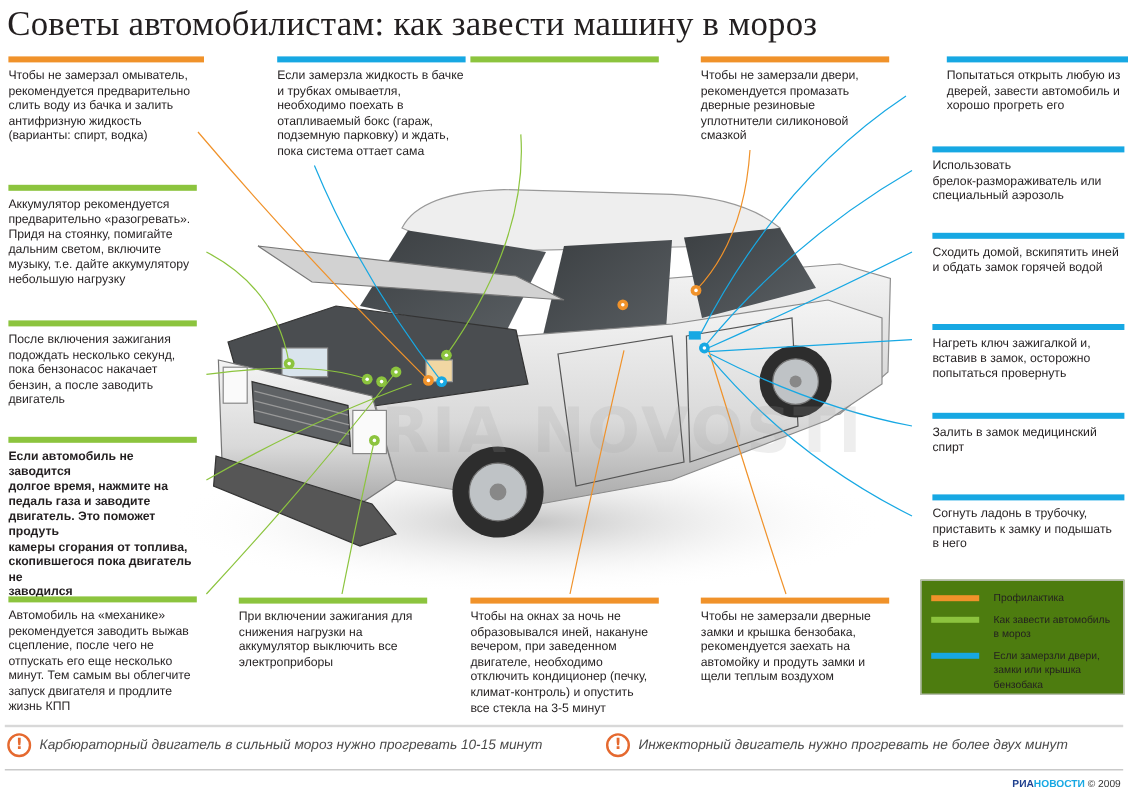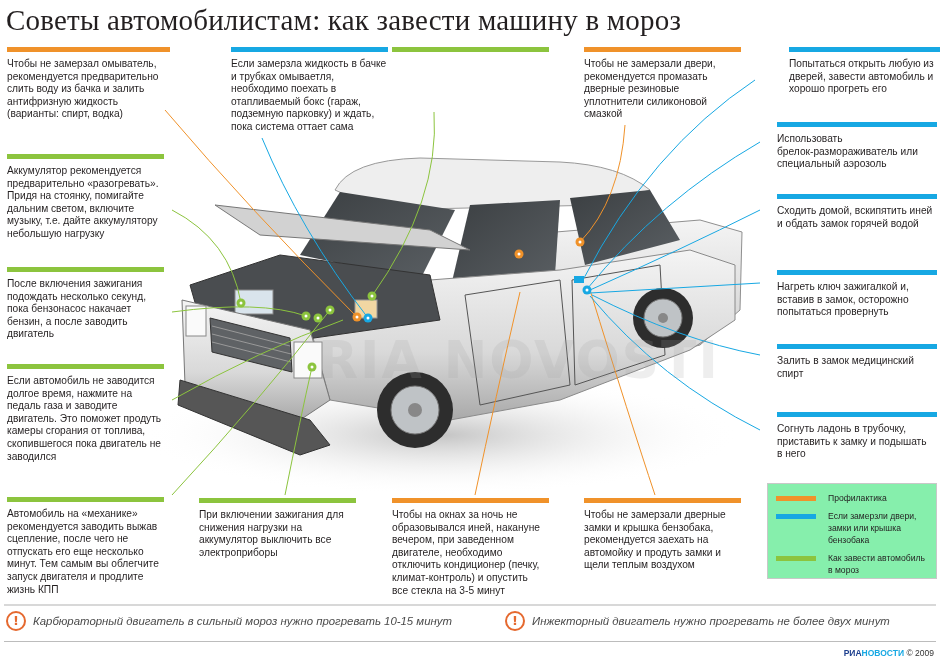--- a/index.html
+++ b/index.html
@@ -16,21 +16,21 @@
   .tip .bar { height: 5px; width: 100%; margin-bottom: 6px; }
   .tip .bar.orange { background: #f0922a; }
   .tip .bar.green { background: #8cc43e; }
   .tip .bar.blue { background: #17a8e3; }
   .tip .txt { white-space: pre-line; }
 
   svg.overlay { position: absolute; left: 0; top: 0; width: 940px; height: 664px; pointer-events: none; }
 
   .legend {
     position: absolute; left: 767px; top: 483px; width: 170px; height: 96px;
-    border: 1px solid #c8c8c8; background: #86efac; padding: 8px 8px 0 8px;
+    border: 1px solid #c8c8c8; background: #4d7c0f; padding: 8px 8px 0 8px;
   }
   .legend-row { display: flex; align-items: flex-start; margin-bottom: 6px; }
   .legend-swatch { width: 40px; height: 5px; margin-top: 4px; margin-right: 12px; flex: 0 0 auto; }
   .legend-label { font-size: 8.6px; line-height: 12px; color: #231f20; white-space: pre-line; }
 
   .divider { position: absolute; left: 4px; width: 932px; height: 2px; background: #d8d8d8; }
   .note { position: absolute; top: 611px; display: flex; align-items: center; }
   .note-icon {
     width: 20px; height: 20px; border: 2px solid #e5692f; border-radius: 50%;
     color: #e5692f; font-weight: bold; font-size: 13px; line-height: 16px; text-align: center;
@@ -204,21 +204,21 @@
 небольшую нагрузку</div>
 </div>
 <div class="tip" style="left:7px;top:267px;width:157px;">
   <div class="bar green"></div>
   <div class="txt">После включения зажигания
 подождать несколько секунд,
 пока бензонасос накачает
 бензин, а после заводить
 двигатель</div>
 </div>
-<div class="tip" style="left:7px;top:364px;width:157px;">
+<div class="tip" style="left:7px;top:364px;width:157px;font-weight:bold;">
   <div class="bar green"></div>
   <div class="txt">Если автомобиль не заводится
 долгое время, нажмите на
 педаль газа и заводите
 двигатель. Это поможет продуть
 камеры сгорания от топлива,
 скопившегося пока двигатель не
 заводился</div>
 </div>
 <div class="tip" style="left:7px;top:497px;width:157px;">
@@ -292,30 +292,30 @@
 приставить к замку и подышать
 в него</div>
 </div>
 
 <div class="legend">
   <div class="legend-row">
     <div class="legend-swatch" style="background:#f0922a;"></div>
     <div class="legend-label">Профилактика</div>
   </div>
   <div class="legend-row">
+    <div class="legend-swatch" style="background:#8cc43e;"></div>
+    <div class="legend-label">Как завести автомобиль
+в мороз</div>
+  </div>
+  <div class="legend-row">
     <div class="legend-swatch" style="background:#17a8e3;"></div>
     <div class="legend-label">Если замерзли двери,
 замки или крышка
 бензобака</div>
   </div>
-  <div class="legend-row">
-    <div class="legend-swatch" style="background:#8cc43e;"></div>
-    <div class="legend-label">Как завести автомобиль
-в мороз</div>
-  </div>
 </div>
 
 <div class="divider" style="top:604px;"></div>
 <div class="note" style="left:6px;">
   <div class="note-icon">!</div>
   <div class="note-text">Карбюраторный двигатель в сильный мороз нужно прогревать 10-15 минут</div>
 </div>
 <div class="note" style="left:505px;">
   <div class="note-icon">!</div>
   <div class="note-text">Инжекторный двигатель нужно прогревать не более двух минут</div>

